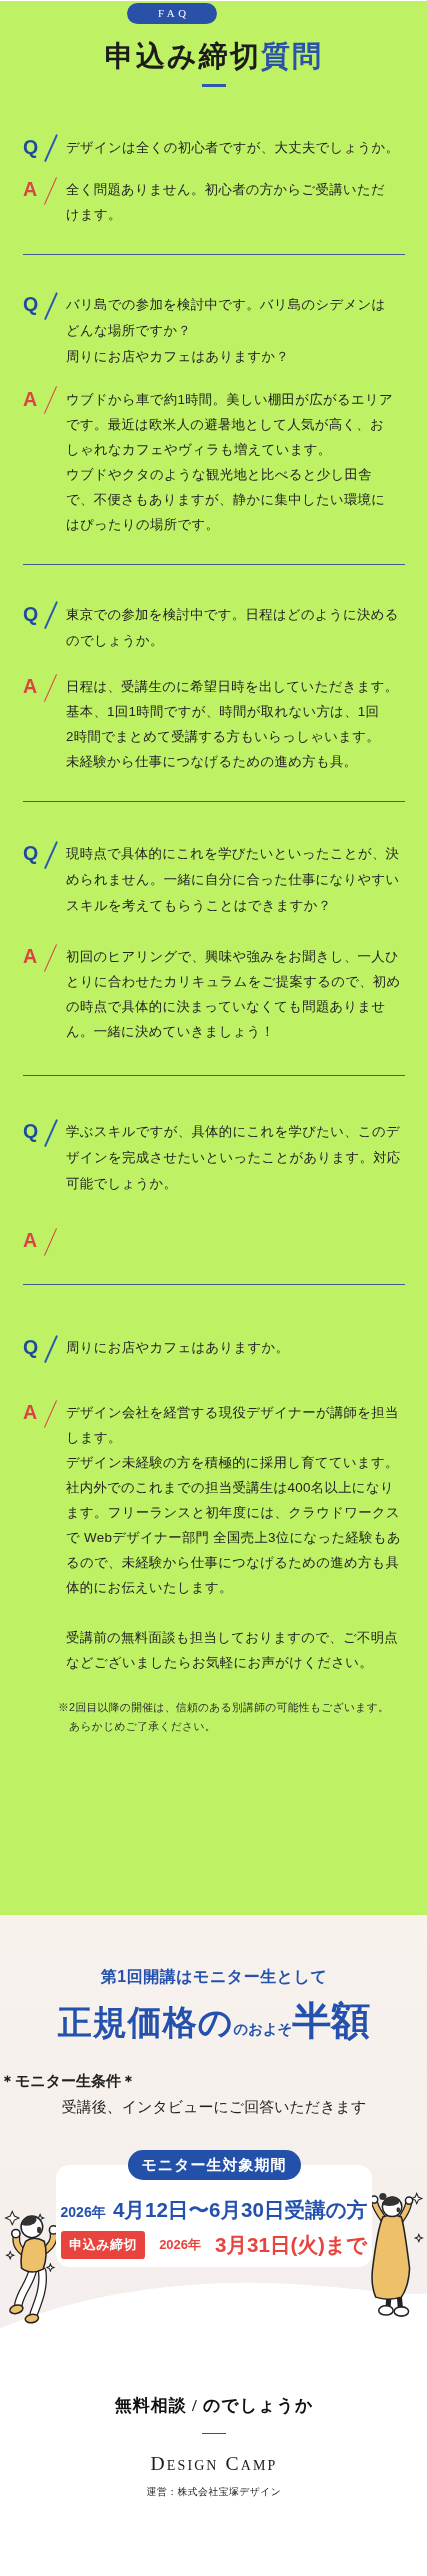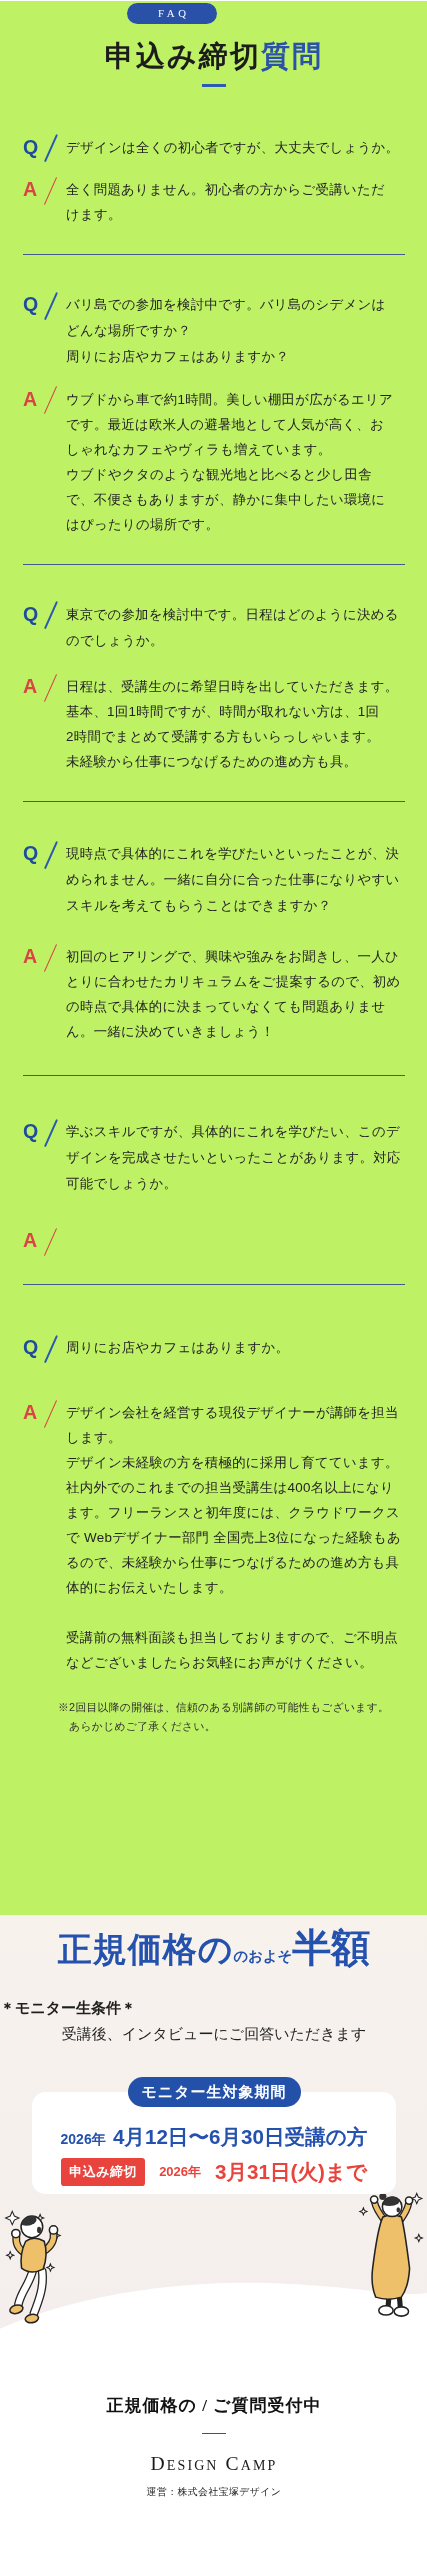--- a/index.html
+++ b/index.html
@@ -70,21 +70,21 @@
   .price-big    { font-size:39px; }
   .cond-title { margin-top:24px; text-align:left; font-size:15px; font-weight:bold; color:#1f1f1f; }
   .cond-text  { margin-top:7.2px; text-align:center; font-size:15px; color:#1f1f1f; }
   .ribbon {
     position:relative; z-index:4; width:173px; height:30px; margin:33px auto 0;
     background:#2350a8; border-radius:15.5px; color:#ffffff;
     font-size:15px; font-weight:bold; letter-spacing:1px;
     display:flex; align-items:center; justify-content:center;font-family:Liberation Serif, serif;
   }
   .period-card {
-    position:relative; z-index:3; width:364px; height:102px; box-sizing:border-box;
+    position:relative; z-index:3; width:316px; height:102px; box-sizing:border-box;
     margin:-15.5px auto 0; background:#ffffff; border-radius:13.4px; padding-top:31px;
   }
   .period-line { text-align:center; color:#2351ad; font-weight:bold; white-space:nowrap; }
   .period-year { font-size:14px; margin-right:7.2px; }
   .period-main { font-size:20.6px; }
   .deadline-line { margin-top:7.2px; display:flex; justify-content:center; align-items:center; gap:14px; color:#e8433c; font-weight:bold; }
   .deadline-badge { background:#e8433c; color:#ffffff; font-size:13px; padding:5.2px 8.2px; border-radius:3.1px; letter-spacing:0.5px; }
   .deadline-year { font-size:13px; }
   .deadline-main { font-size:20.6px; }
   .man-illo   { position:absolute; left:3.1px;  top:289px; width:67px; height:124px; z-index:2; }
@@ -219,20 +219,21 @@
 受講前の無料面談も担当しておりますので、ご不明点
 などございましたらお気軽にお声がけください。</p>
       </div>
     </section>
 
     <p class="note">※2回目以降の開催は、信頼のある別講師の可能性もございます。
 　あらかじめご了承ください。</p>
   </main>
 
   <section class="promo">
+    <h2 class="promo-heading">第1回開講はモニター生として</h2>
     <div class="price-line"><span class="price-prefix">正規価格の</span><span class="price-small">のおよそ</span><span class="price-big">半額</span></div>
     <div class="cond-title">＊モニター生条件＊</div>
     <div class="cond-text">受講後、インタビューにご回答いただきます</div>
 
     <div class="ribbon">モニター生対象期間</div>
 
     <div class="period-card">
       <div class="period-line"><span class="period-year">2026年</span><span class="period-main">4月12日〜6月30日受講の方</span></div>
       <div class="deadline-line">
           <span class="deadline-badge">申込み締切</span>
@@ -297,20 +298,20 @@
       <path d="M66,34 a19,19 0 0 1 29,-13 q5,6 1,11 q-14,8 -30,2 z" fill="#333"></path>
       <ellipse cx="96" cy="44" rx="3.5" ry="5" fill="#333"></ellipse>
     </svg>
 
     <svg class="wave" viewBox="0 0 830 200" preserveAspectRatio="none">
       <path d="M0,118 C160,48 360,22 545,30 C690,36 790,58 830,48 L830,200 L0,200 Z" fill="#ffffff"></path>
     </svg>
   </section>
 
   <footer class="footer">
-    <div class="consult">正規価格の / ご質問受付中</div>
+    <div class="consult">無料相談 / のでしょうか</div>
     <div class="footer-divider"></div>
     <div class="brand">Design Camp</div>
     <div class="operator">運営：株式会社宝塚デザイン</div>
   </footer>
 
 </div>
 
 
 </body></html>

